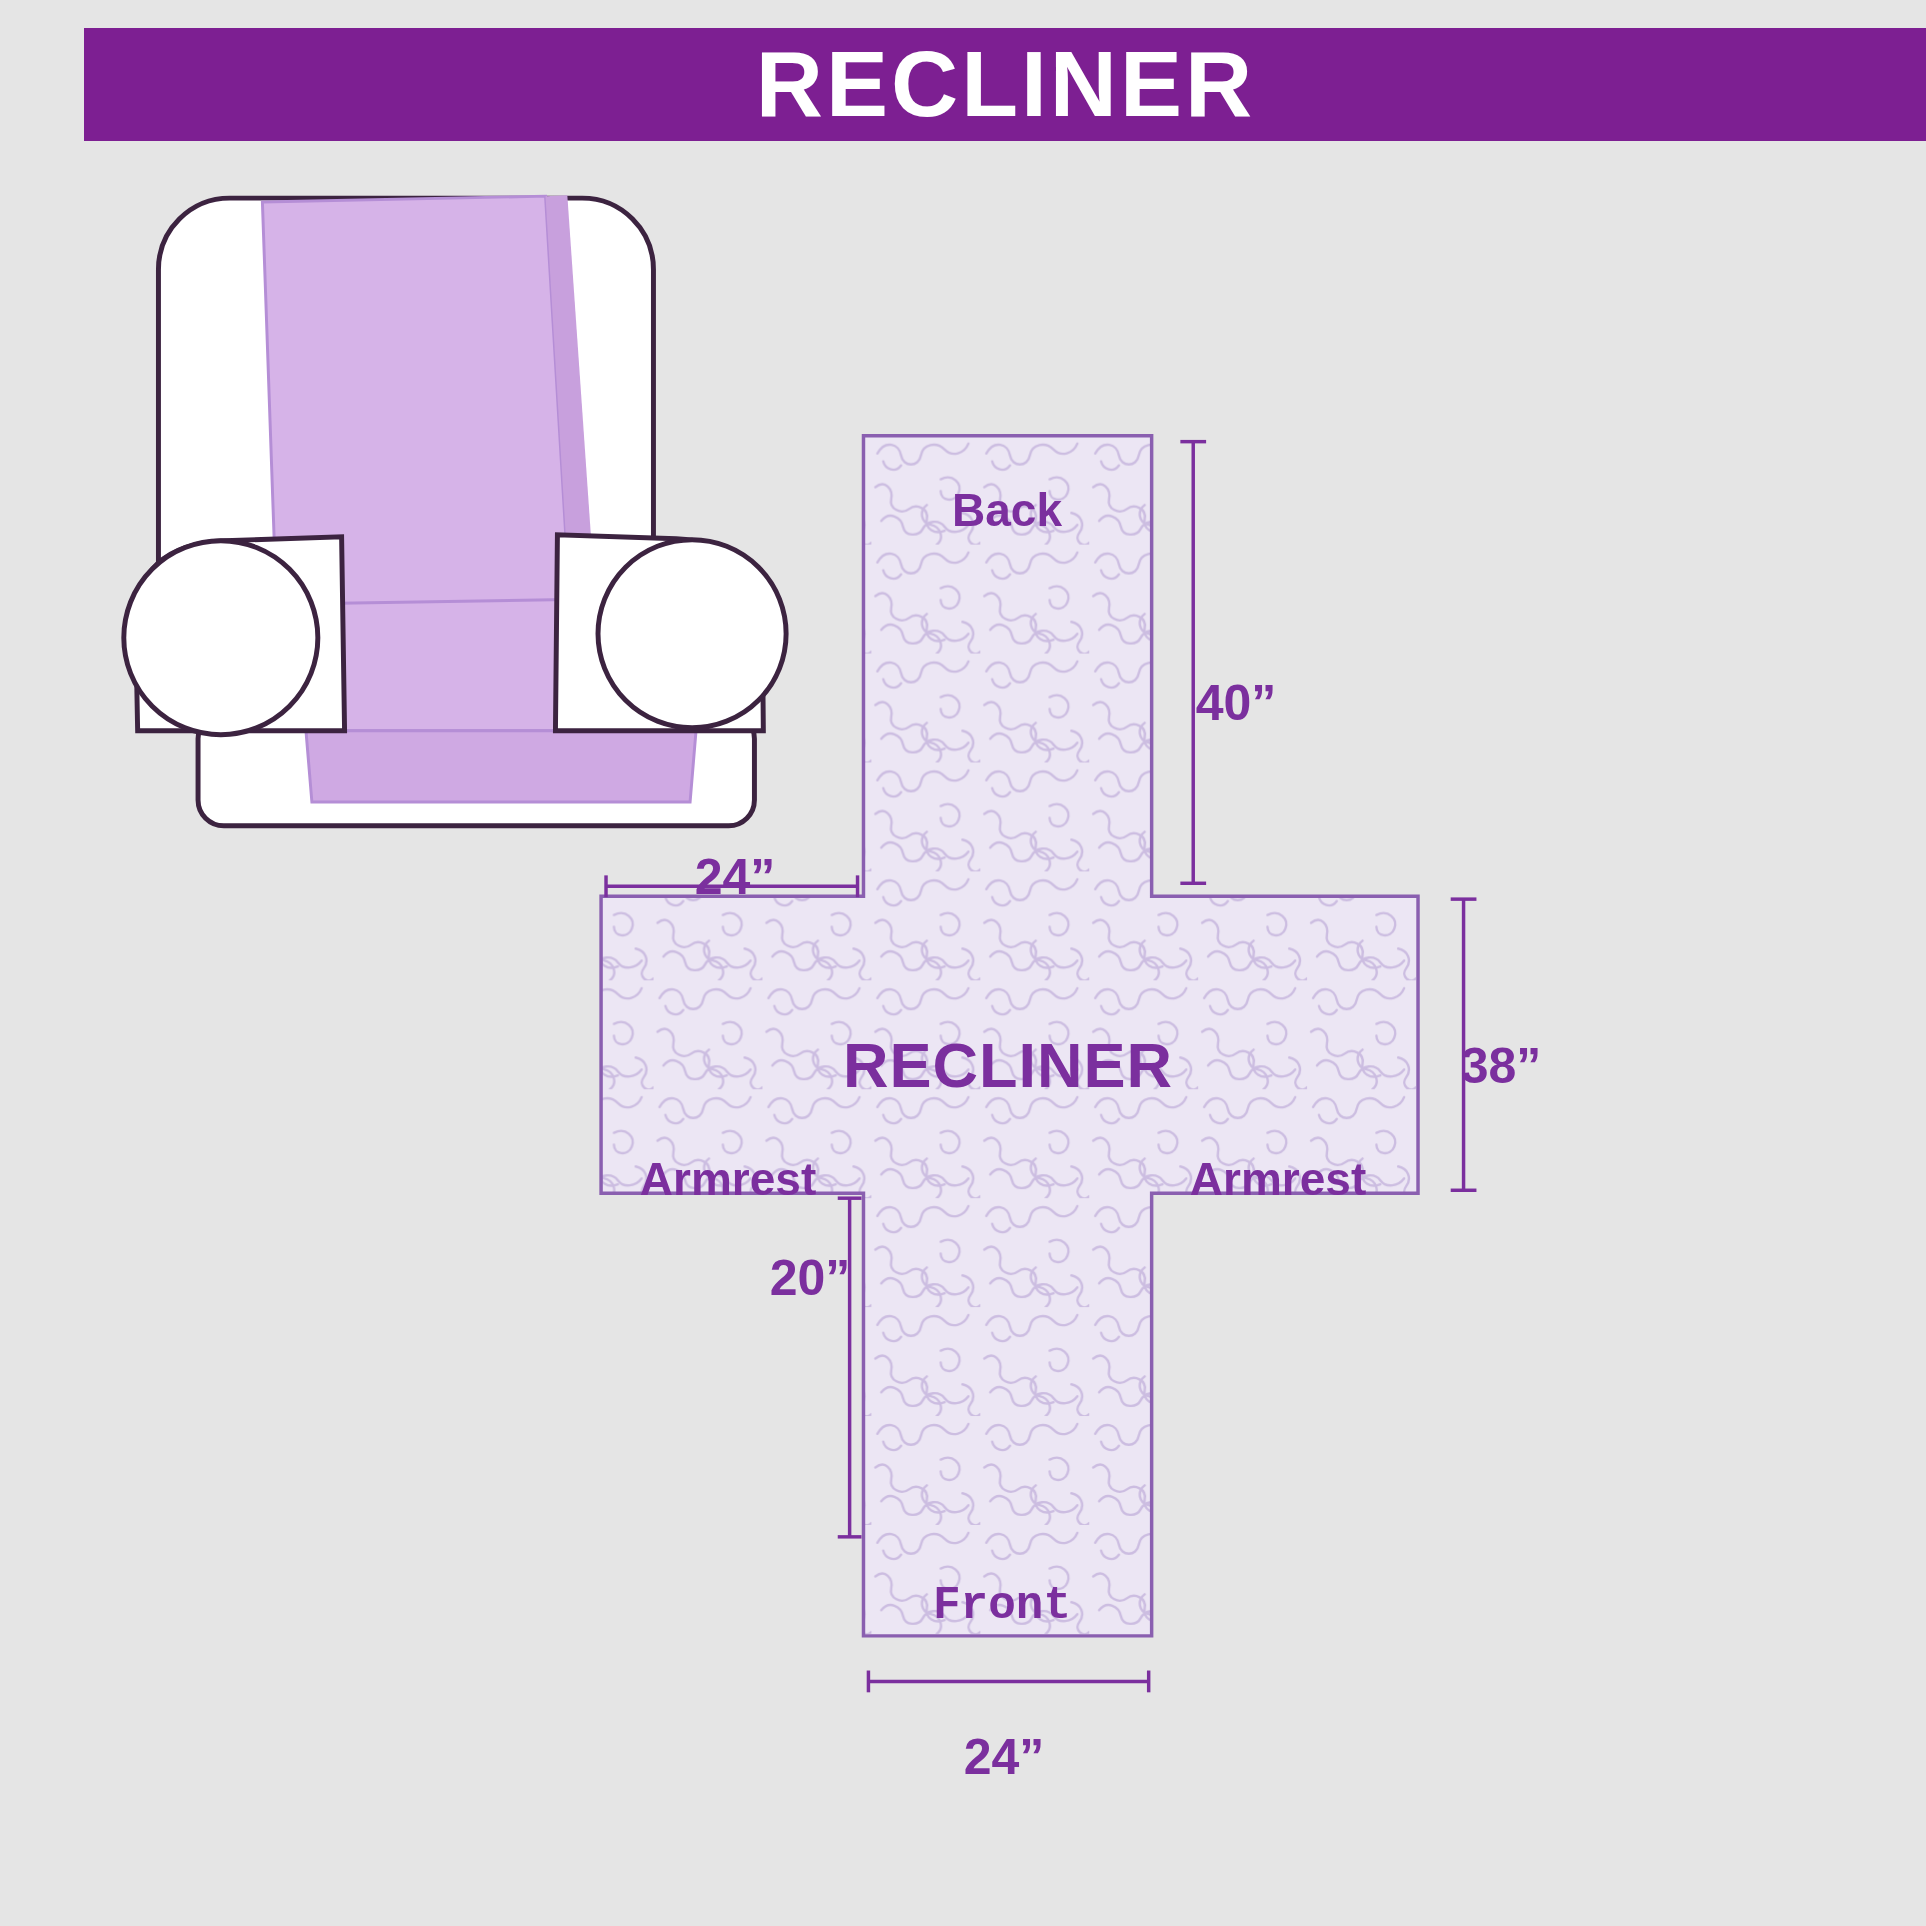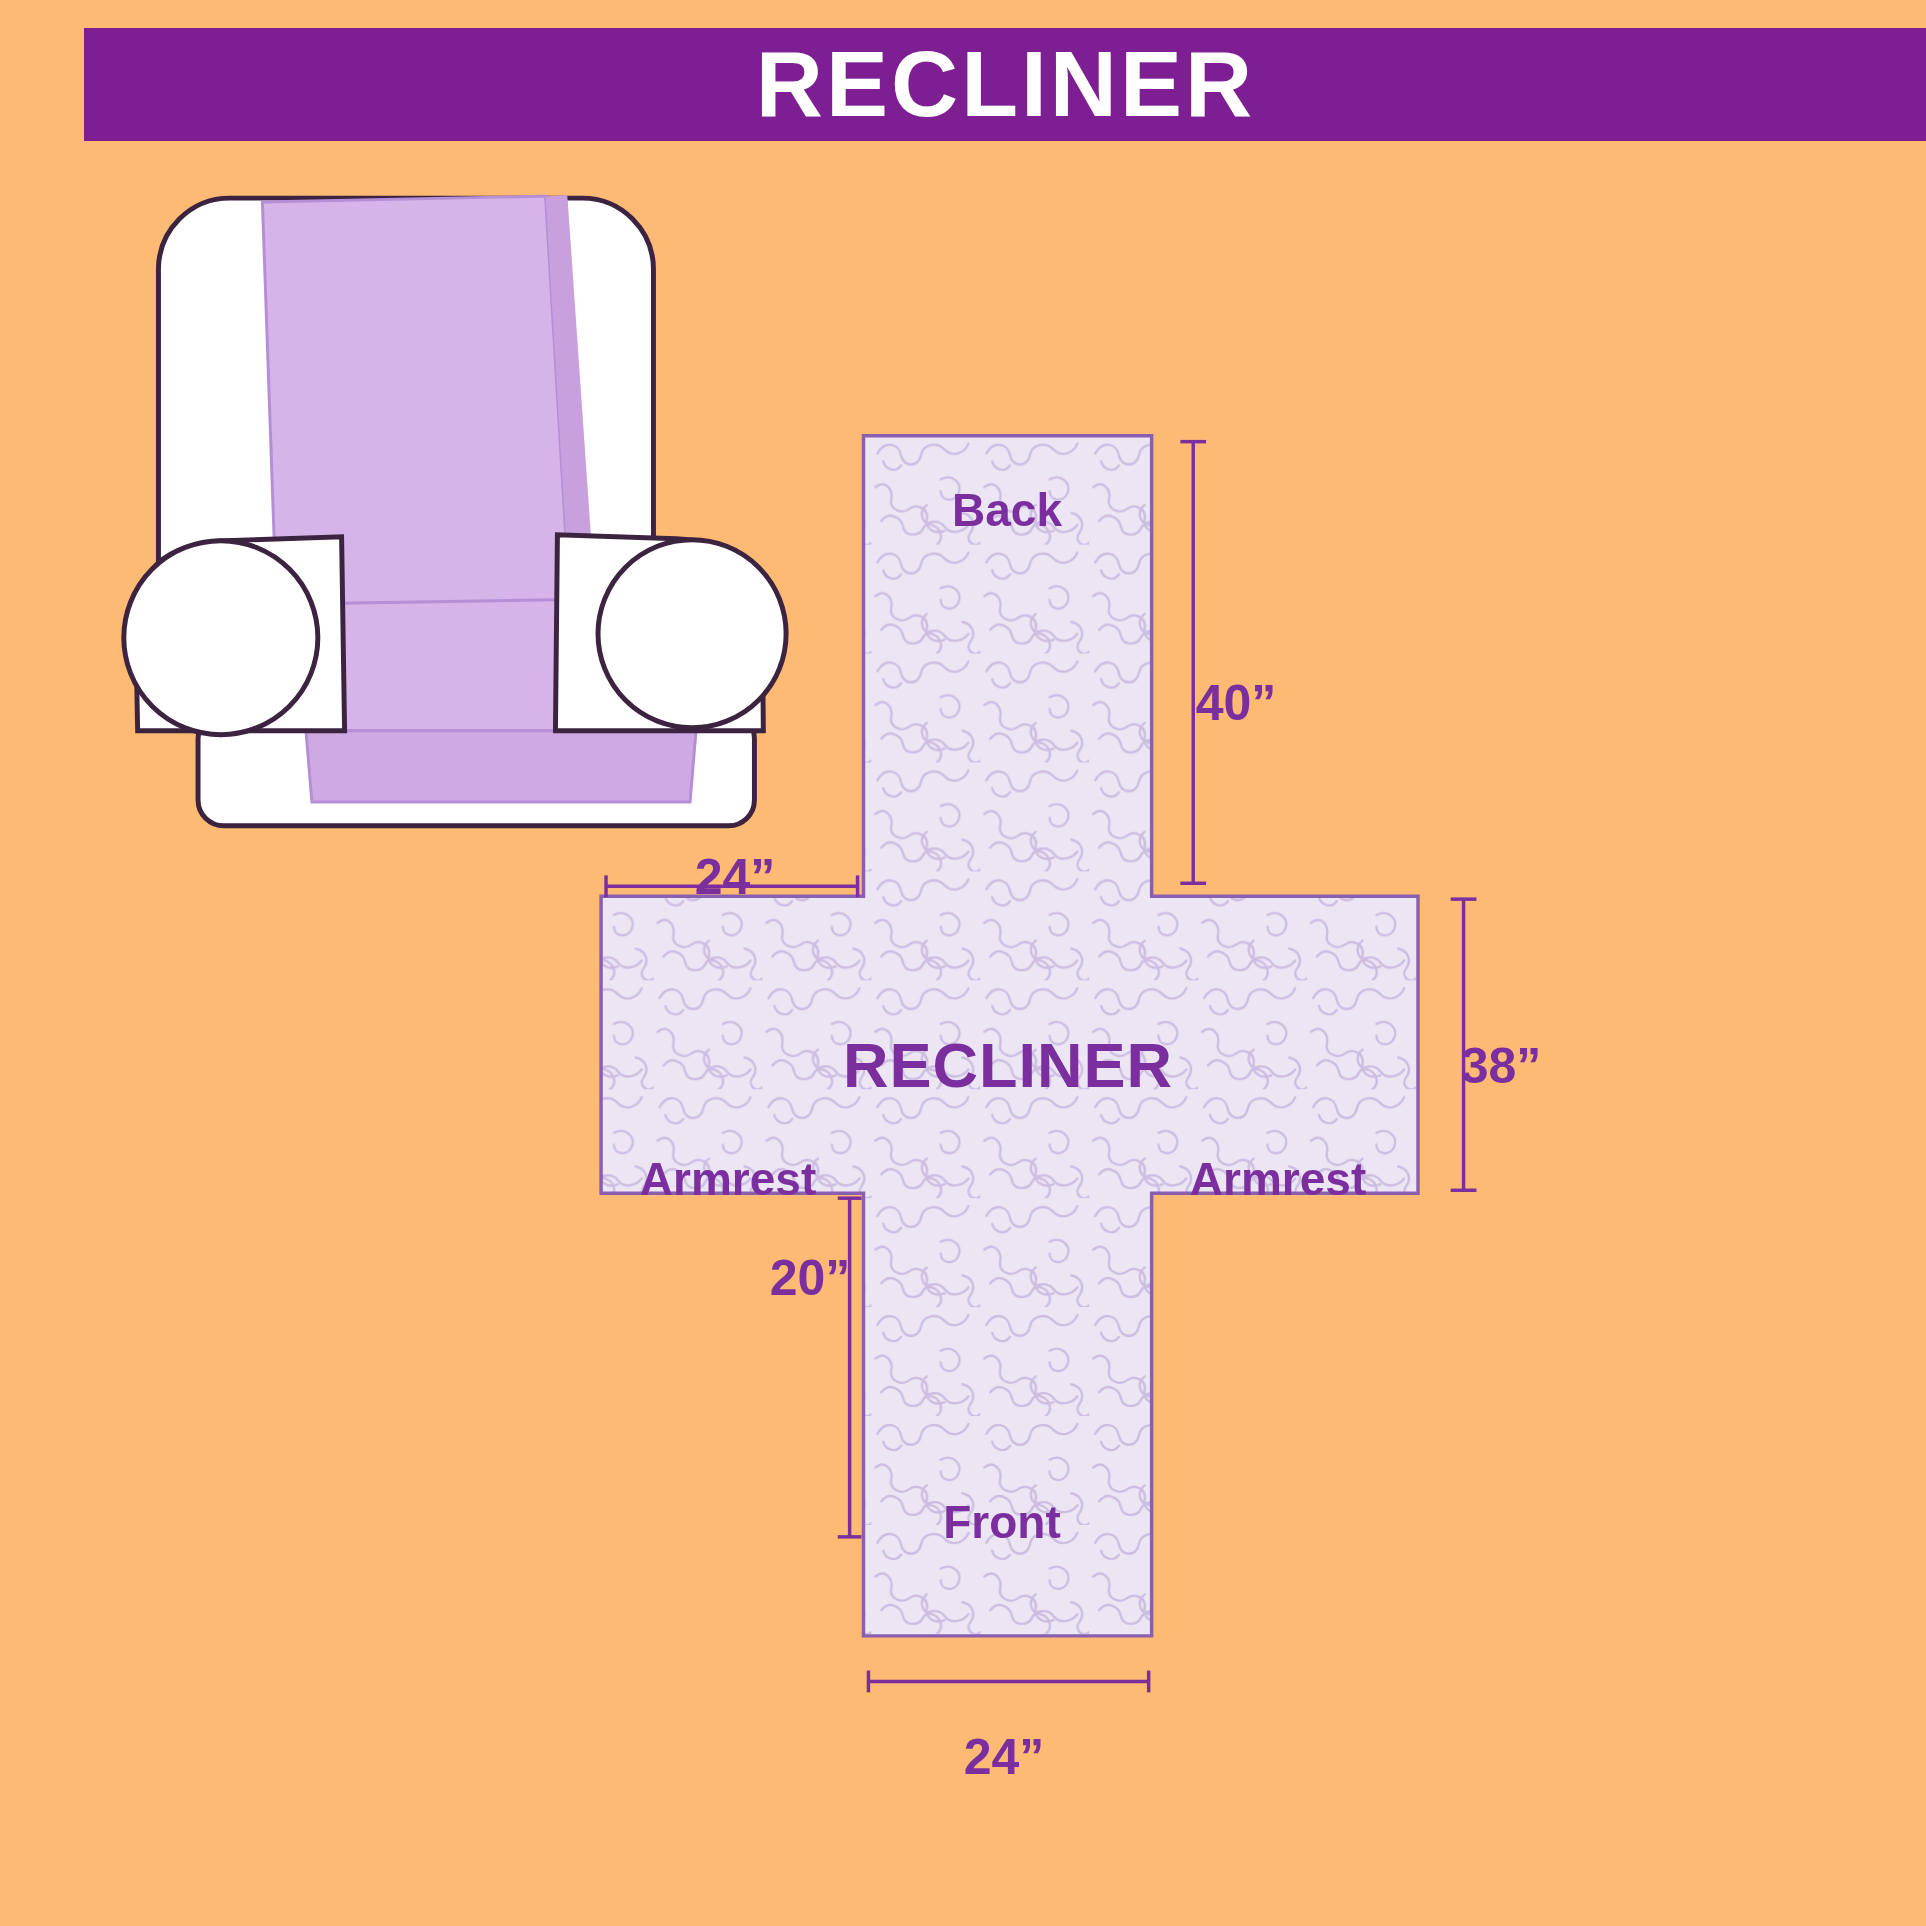--- a/index.html
+++ b/index.html
@@ -1,19 +1,19 @@
 <!DOCTYPE html>
 <html><head>
 <meta charset="utf-8">
 <style>
   html,body{margin:0;padding:0;background:#ffffff;}
   #canvas{
     position:relative;
     width:1927px;height:1927px;
-    background:#fdba74;
+    background:#e5e5e5;
     overflow:hidden;
     font-family:"Liberation Sans", sans-serif;
   }
   .header-bar{
     position:absolute;
     left:84px; right:0; top:28px; height:113px;
     background:#7d1f92;
     display:flex; align-items:center; justify-content:center;
   }
   .header-title{
@@ -119,17 +119,17 @@
   </svg>
 
   <div class="lbl section-lbl" style="left:1007px; top:482px;">Back</div>
   <div class="lbl dim-lbl" style="left:1236px; top:675px;">40”</div>
   <div class="lbl dim-lbl" style="left:735px; top:849px;">24”</div>
   <div class="lbl center-lbl" style="left:1008px; top:1037px;">RECLINER</div>
   <div class="lbl dim-lbl" style="left:1501px; top:1038px;">38”</div>
   <div class="lbl section-lbl" style="left:728px; top:1151px;">Armrest</div>
   <div class="lbl section-lbl" style="left:1278px; top:1151px;">Armrest</div>
   <div class="lbl dim-lbl" style="left:810px; top:1250px;">20”</div>
-  <div class="lbl section-lbl" style="left:1002px; top:1494px;">Front</div>
+  <div class="lbl section-lbl" style="left:1002px; top:1578px;font-family:Liberation Mono, monospace;">Front</div>
   <div class="lbl dim-lbl" style="left:1004px; top:1729px;">24”</div>
 
 </div>
 
 
 </body></html>

